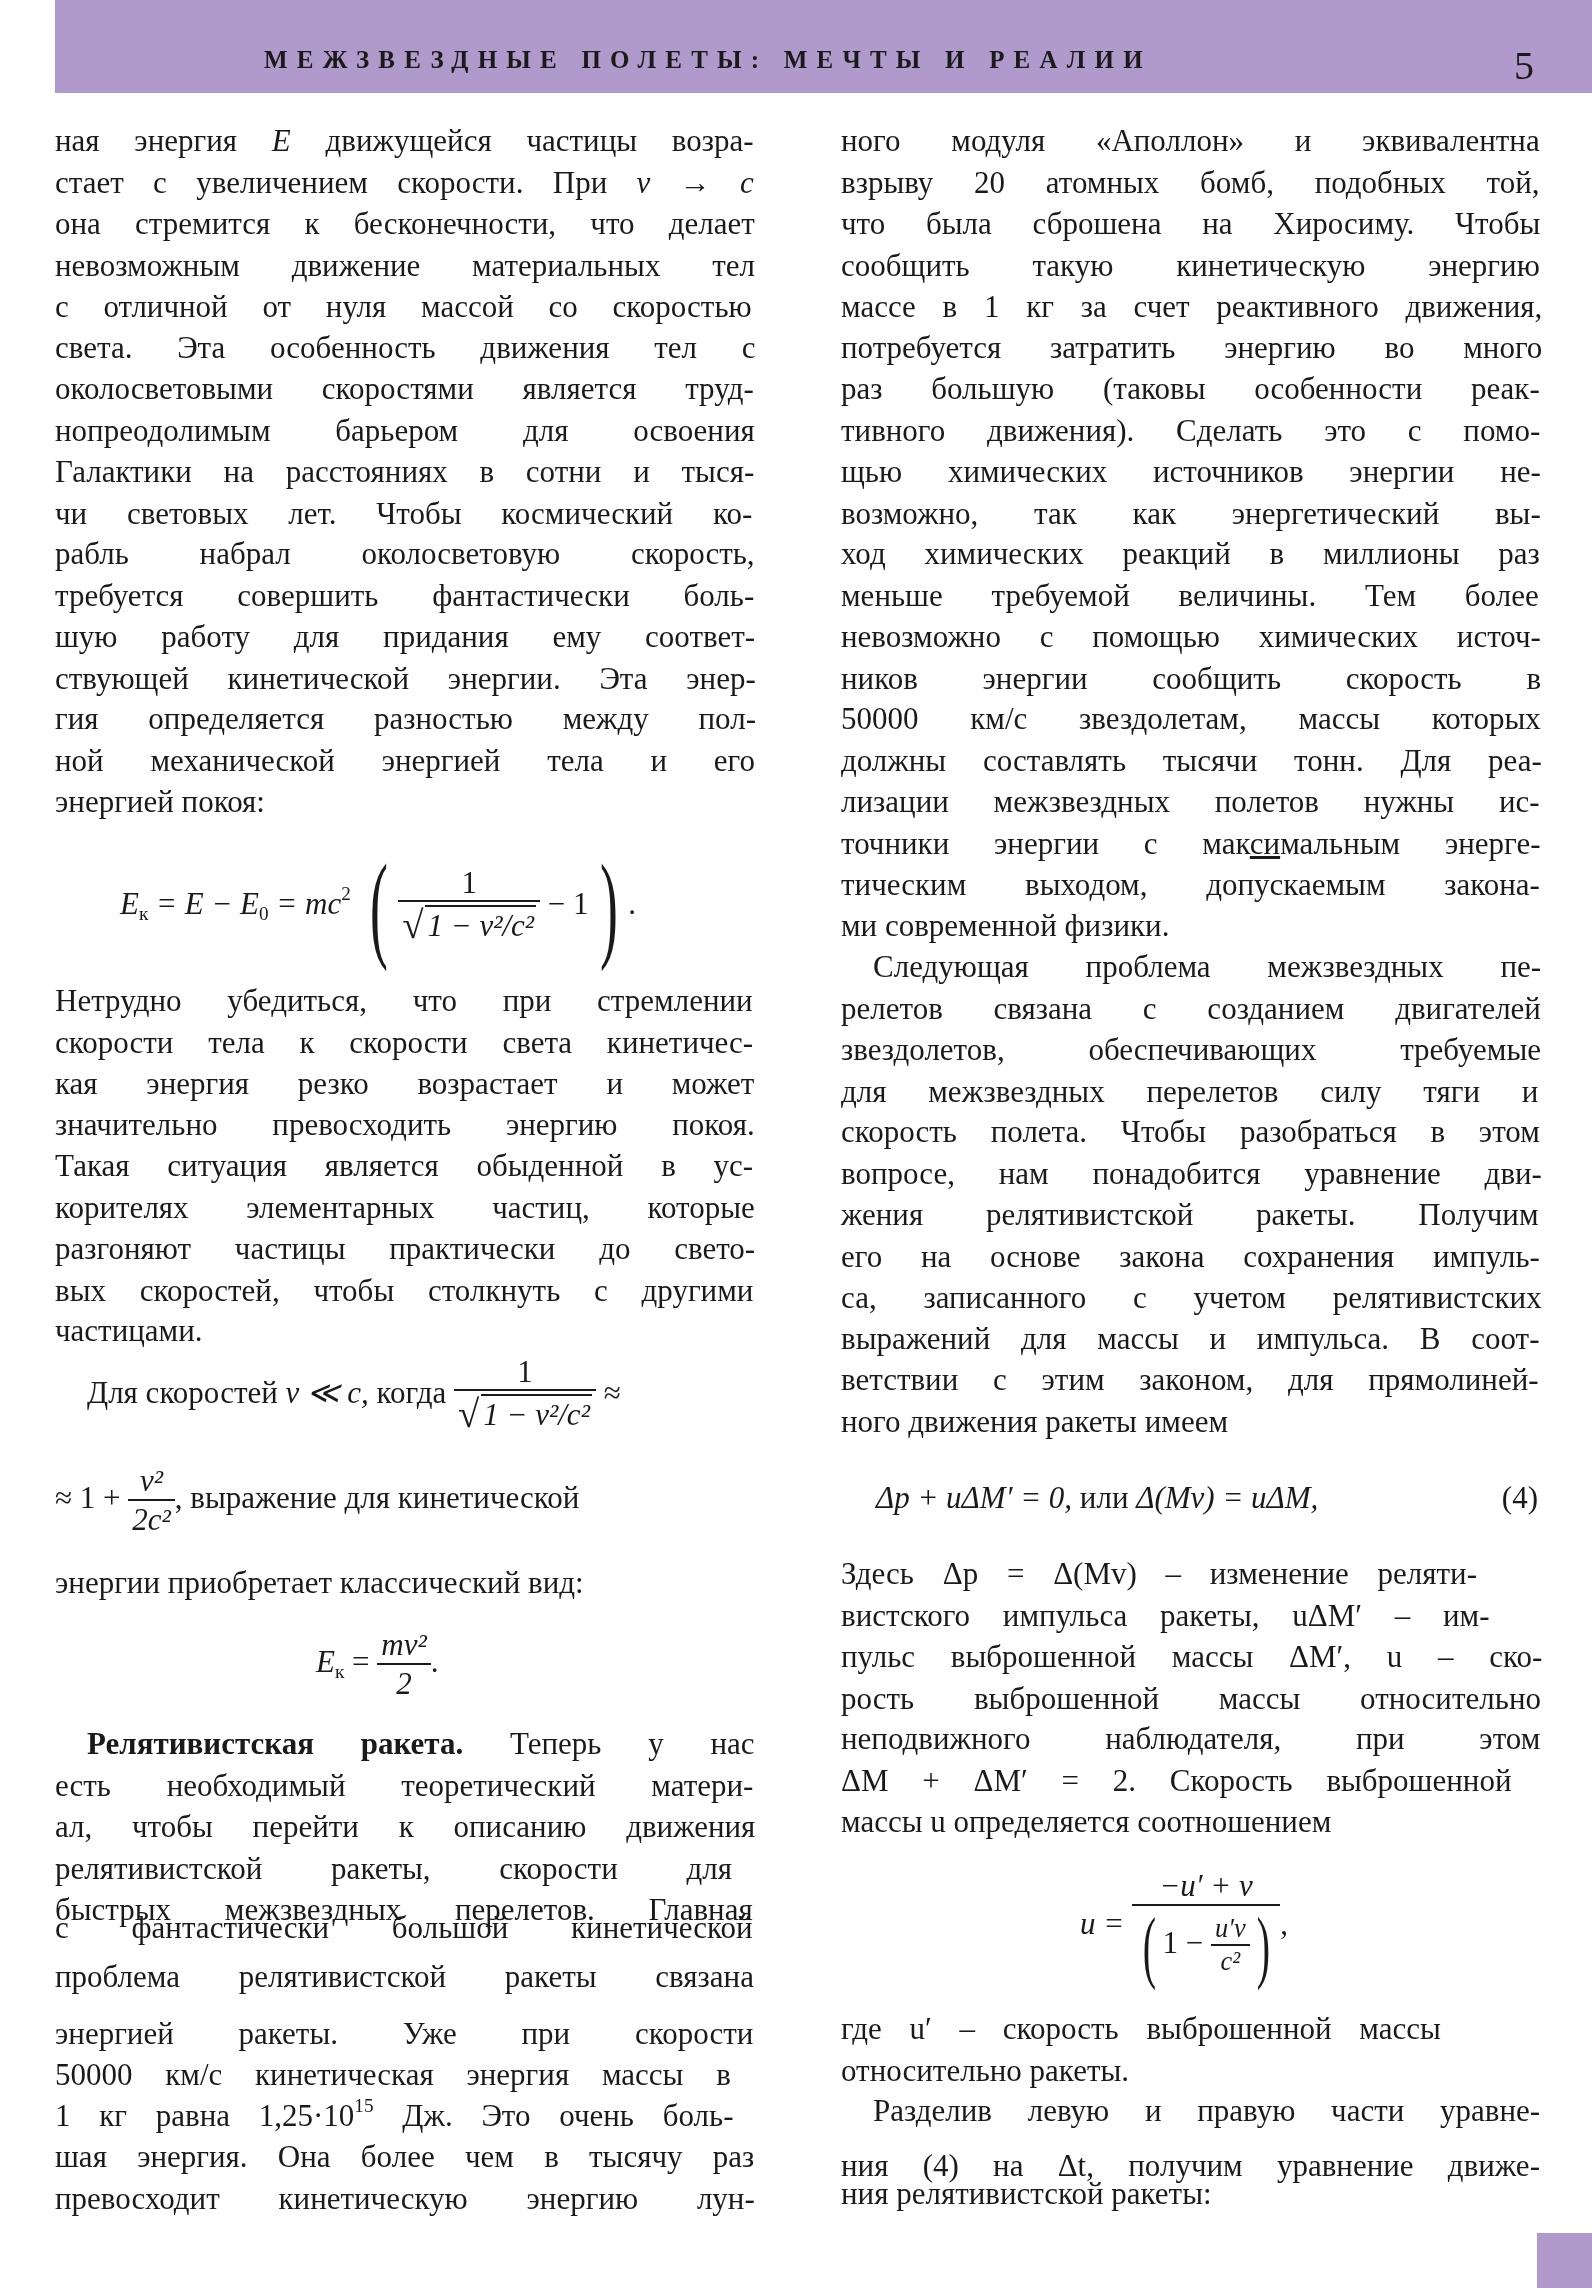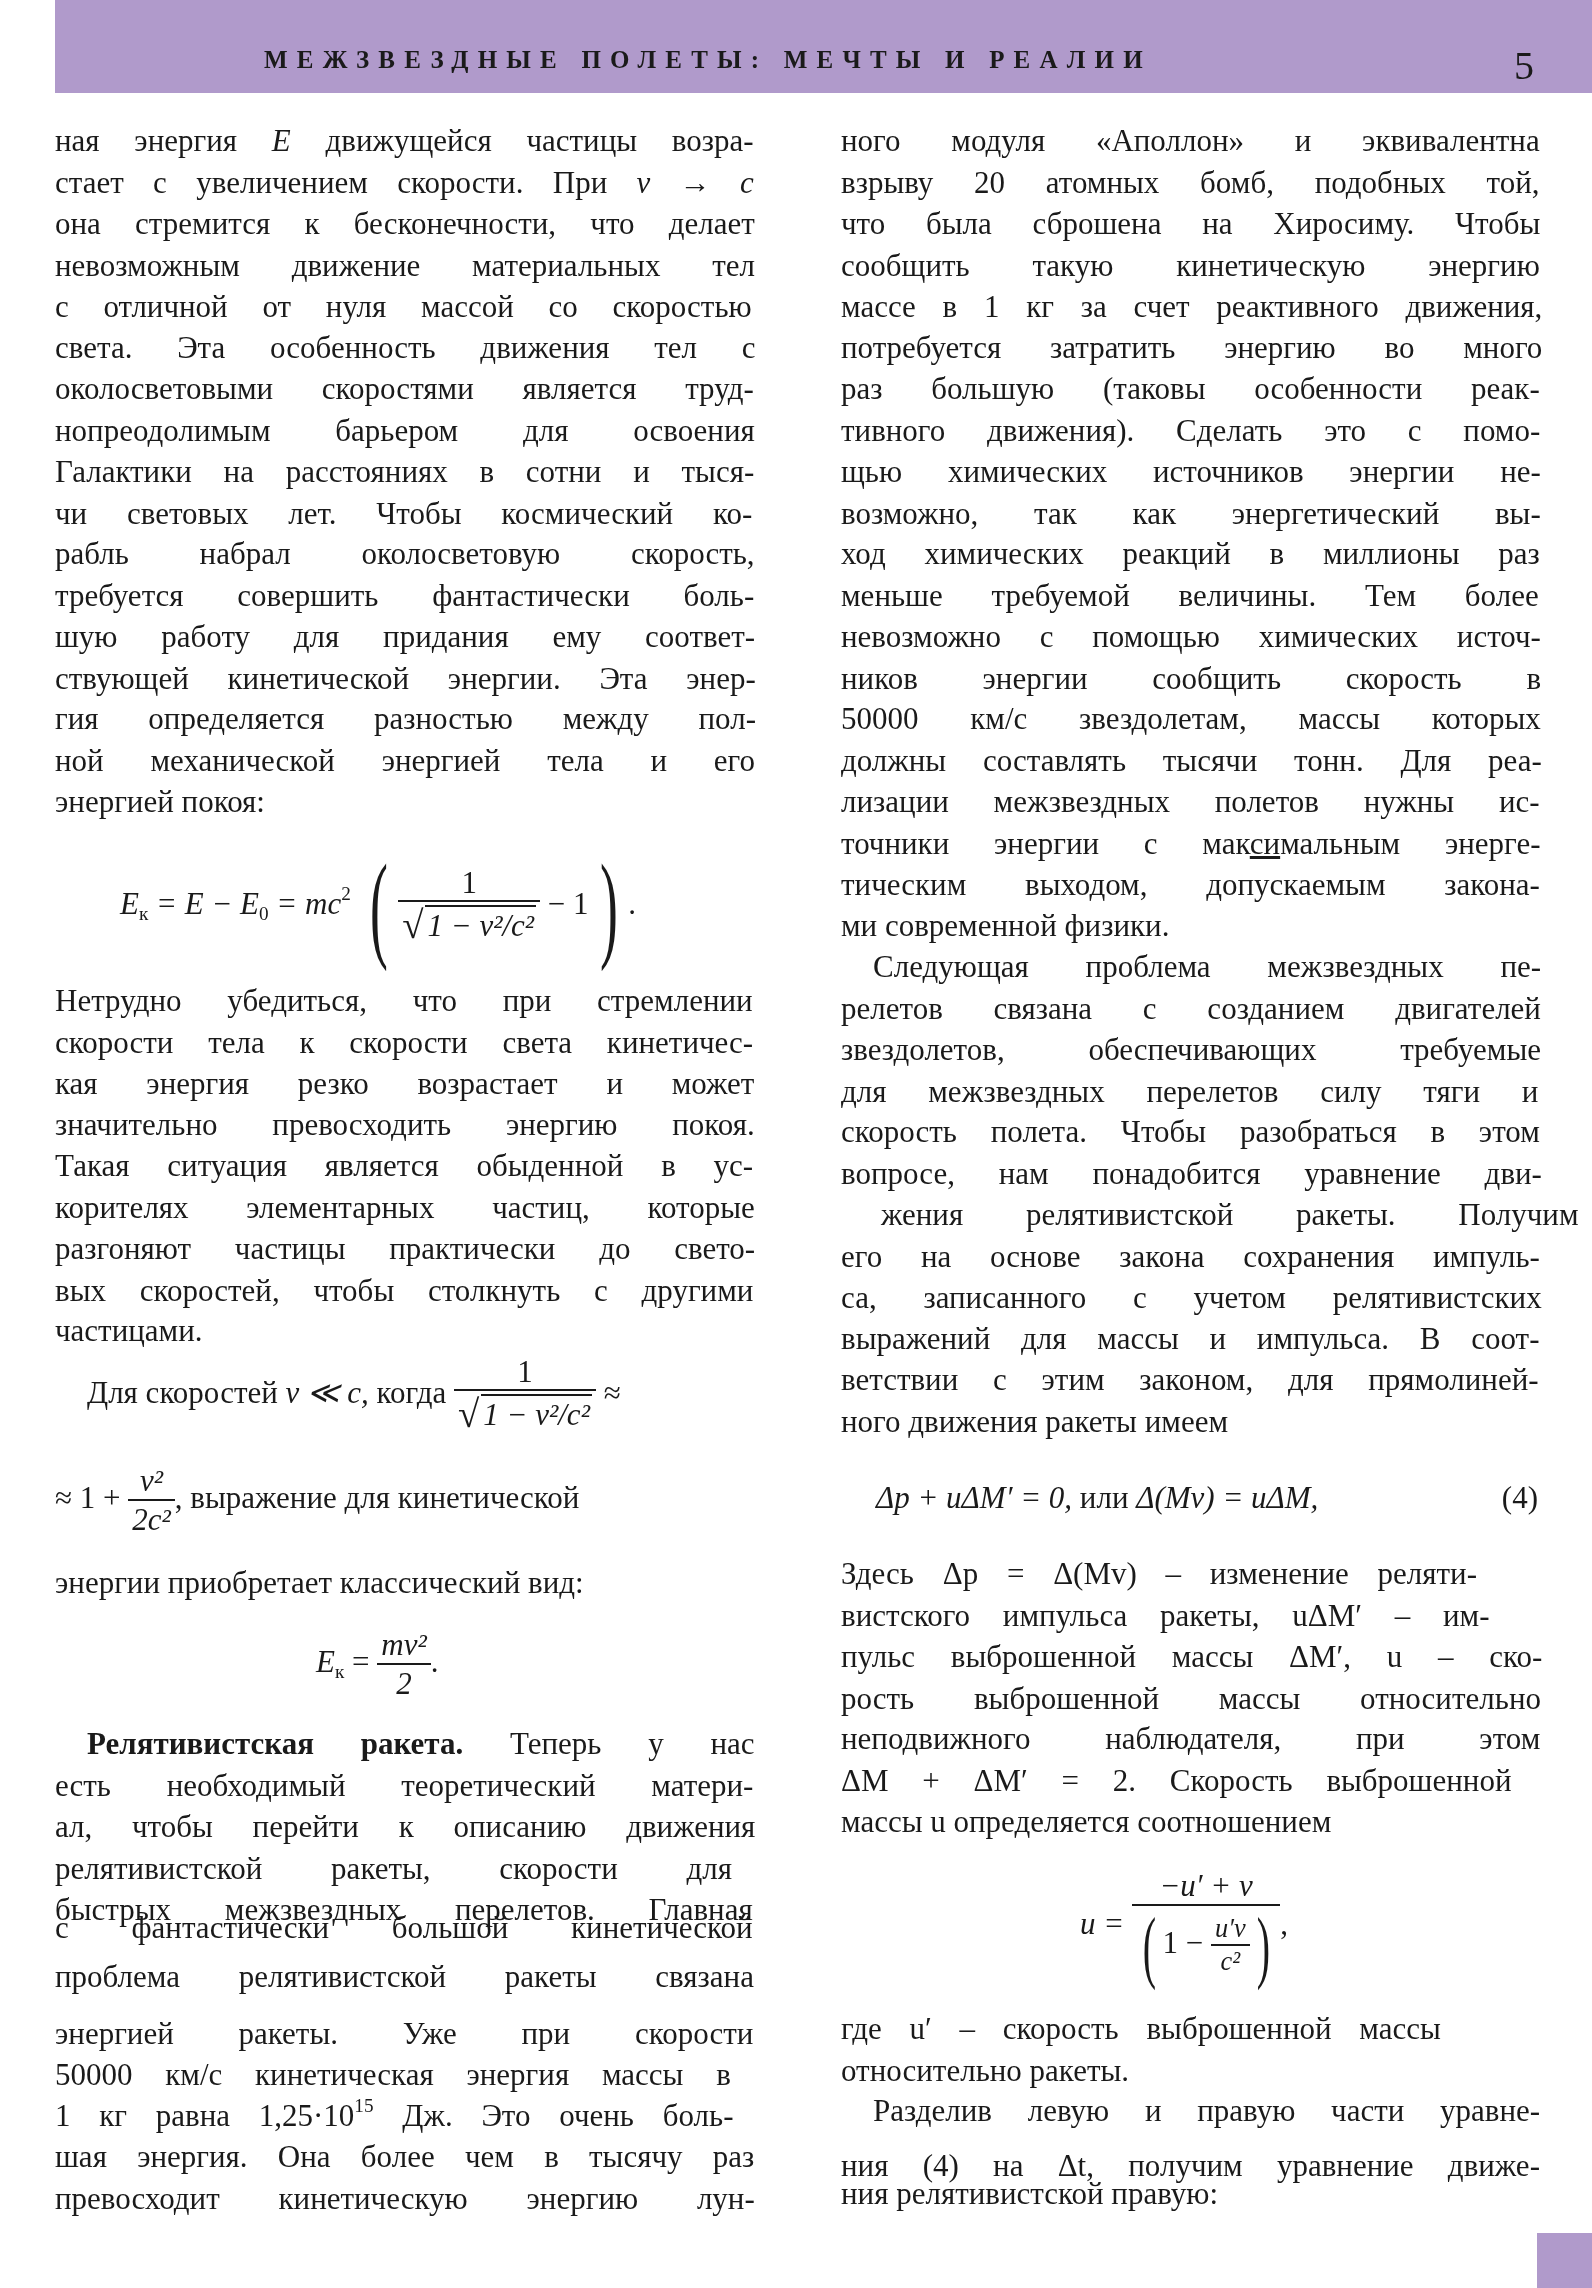--- a/index.html
+++ b/index.html
@@ -135,21 +135,21 @@
   <div class="ln" style="top: 823px; white-space: nowrap;"><span style="display: inline-block; white-space: nowrap; word-spacing: 37px;"><span>точники энергии с мак</span><span class="ul">си</span><span>мальным энерге-</span></span></div>
   <div class="ln" style="top: 864px; white-space: nowrap;"><span style="display: inline-block; white-space: nowrap; word-spacing: 51px;">тическим выходом, допускаемым закона-</span></div>
   <div class="ln last" style="top: 905px; white-space: nowrap;"><span style="display: inline-block; white-space: nowrap;">ми современной физики.</span></div>
 
   <div class="ln indent" style="top: 946px; white-space: nowrap;"><span style="display: inline-block; white-space: nowrap; word-spacing: 49px;">Следующая проблема межзвездных пе-</span></div>
   <div class="ln" style="top: 988px; white-space: nowrap;"><span style="display: inline-block; white-space: nowrap; word-spacing: 43px;">релетов связана с созданием двигателей</span></div>
   <div class="ln" style="top: 1029px; white-space: nowrap;"><span style="display: inline-block; white-space: nowrap; word-spacing: 76px;">звездолетов, обеспечивающих требуемые</span></div>
   <div class="ln" style="top: 1071px; white-space: nowrap;"><span style="display: inline-block; white-space: nowrap; word-spacing: 34px;">для межзвездных перелетов силу тяги и</span></div>
   <div class="ln" style="top: 1111px; white-space: nowrap;"><span style="display: inline-block; white-space: nowrap; word-spacing: 26px;">скорость полета. Чтобы разобраться в этом</span></div>
   <div class="ln" style="top: 1153px; white-space: nowrap;"><span style="display: inline-block; white-space: nowrap; word-spacing: 36px;">вопросе, нам понадобится уравнение дви-</span></div>
-  <div class="ln" style="top: 1194px; white-space: nowrap;"><span style="display: inline-block; white-space: nowrap; word-spacing: 55px; margin-left: 40px;">жения релятивистской ракеты. Получим</span></div>
+  <div class="ln" style="top: 1194px; white-space: nowrap;"><span style="display: inline-block; white-space: nowrap; word-spacing: 55px;">жения релятивистской ракеты. Получим</span></div>
   <div class="ln" style="top: 1236px; white-space: nowrap;"><span style="display: inline-block; white-space: nowrap; word-spacing: 31px;">его на основе закона сохранения импуль-</span></div>
   <div class="ln" style="top: 1277px; white-space: nowrap;"><span style="display: inline-block; white-space: nowrap; word-spacing: 39px;">са, записанного с учетом релятивистских</span></div>
   <div class="ln" style="top: 1318px; white-space: nowrap;"><span style="display: inline-block; white-space: nowrap; word-spacing: 23px;">выражений для массы и импульса. В соот-</span></div>
   <div class="ln" style="top: 1359px; white-space: nowrap;"><span style="display: inline-block; white-space: nowrap; word-spacing: 27px;">ветствии с этим законом, для прямолиней-</span></div>
   <div class="ln last" style="top: 1401px; white-space: nowrap;"><span style="display: inline-block; white-space: nowrap;">ного движения ракеты имеем</span></div>
 
   <div class="formula" style="left:35px; top:1473px; width:662px; height:50px; line-height:50px; display:flex; justify-content:space-between;">
     <span><span class="it">Δp + uΔM′ = 0,</span> <span>или</span> <span class="it">Δ(Mv) = uΔM,</span></span>
     <span>(4)</span>
   </div>
@@ -167,15 +167,15 @@
     <span class="frac" style="line-height:1.2;">
       <span class="num it">−u′ + v</span>
       <span class="den"><span class="medparen">(</span><span>1 −</span> <span class="frac it" style="font-size:0.85em;"><span class="num">u′v</span><span class="den">c²</span></span><span class="medparen">)</span></span>
     </span><span>,</span>
   </div>
 
   <div class="ln" style="top: 2008px; white-space: nowrap;"><span style="display: inline-block; white-space: nowrap; word-spacing: 20px;">где  u′  –  скорость  выброшенной  массы</span></div>
   <div class="ln last" style="top: 2050px; white-space: nowrap;"><span style="display: inline-block; white-space: nowrap;">относительно ракеты.</span></div>
   <div class="ln indent" style="top: 2090px; white-space: nowrap;"><span style="display: inline-block; white-space: nowrap; word-spacing: 28px;">Разделив левую и правую части уравне-</span></div>
   <div class="ln" style="top: 2132px; white-space: nowrap; margin-top: 13px;"><span style="display: inline-block; white-space: nowrap; word-spacing: 26.5px;">ния (4) на Δt, получим уравнение движе-</span></div>
-  <div class="ln last" style="top: 2173px; white-space: nowrap;"><span style="display: inline-block; white-space: nowrap;">ния релятивистской правую:</span></div>
+  <div class="ln last" style="top: 2173px; white-space: nowrap;"><span style="display: inline-block; white-space: nowrap;">ния релятивистской ракеты:</span></div>
 </div>
 
 
 </body></html>

